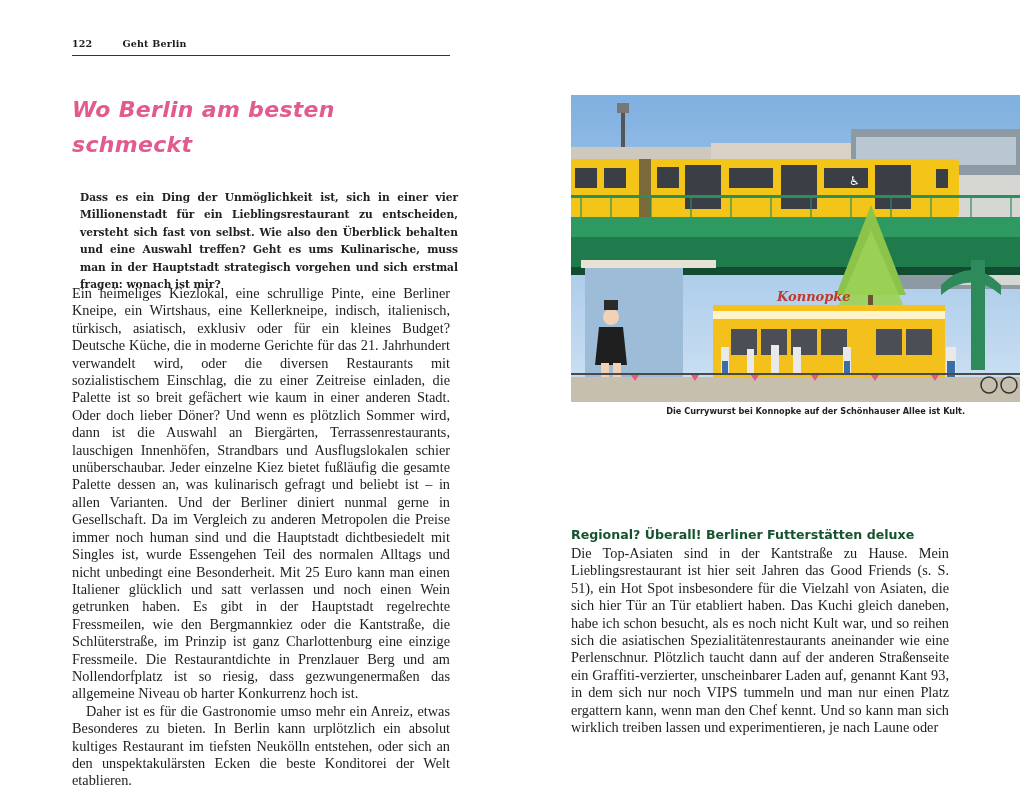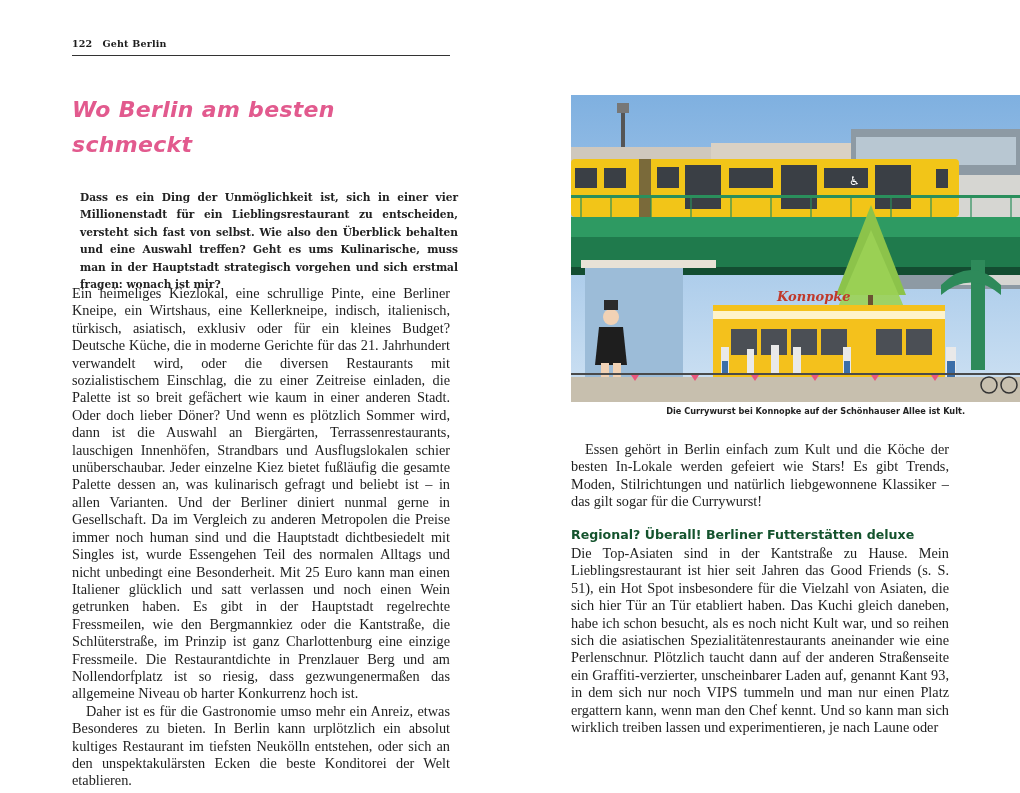--- a/index.html
+++ b/index.html
@@ -5,21 +5,21 @@
   html, body { margin: 0; padding: 0; background: #ffffff; }
   body { width: 1020px; height: 793px; position: relative; overflow: hidden; color: #1c1c1c; }
   .page { position: absolute; top: 0; height: 793px; }
   .page.left { left: 72px; width: 378px; }
   .page.right { left: 571px; width: 378px; }
   .running-head {
     position: absolute; top: 38px; left: 0; width: 378px; height: 17px;
     font-family: "DejaVu Serif", serif; font-weight: bold; font-size: 9.5px;
     letter-spacing: 0.2px;
     border-bottom: 1.5px solid #333;
-    display: flex; align-items: flex-start;
+    display: flex; align-items: flex-start; gap: 20px;
   }
   .running-head.left-head { justify-content: flex-start; }
   .running-head.right-head { justify-content: flex-end; }
   .running-head .num { margin: 0 10px 0 0; }
   .running-head.right-head .num { margin: 0 0 0 10px; }
   .chapter-title {
     position: absolute; top: 92px; left: 0; width: 378px; margin: 0;
     font-family: "DejaVu Sans", sans-serif; font-weight: bold; font-style: italic;
     font-size: 22px; line-height: 35px; color: #e25a8e; letter-spacing: 0.3px;
   }
@@ -176,22 +176,19 @@
           <path d="M360 280 l4 6 l4 -6 z"></path>
       </g>
 
       <circle cx="418" cy="290" r="8" fill="none" stroke="#333" stroke-width="1.5"></circle>
       <circle cx="438" cy="290" r="8" fill="none" stroke="#333" stroke-width="1.5"></circle>
     </svg>
   </div>
 
   <div class="caption">Die Currywurst bei Konnopke auf der Schönhauser Allee ist Kult.</div>
 
-  <div class="right-body1">
-    <p class="body-text">Essen gehört in Berlin einfach zum Kult und die Köche der besten In-Lokale werden gefeiert wie Stars! Es gibt Trends, Moden, Stilrichtungen und natürlich liebgewonnene Klassiker – das gilt sogar für die Currywurst!</p>
-  </div>
 
   <h2 class="subhead">Regional? Überall! Berliner Futterstätten deluxe</h2>
 
   <div class="right-body2">
     <p class="body-text">Die Top-Asiaten sind in der Kantstraße zu Hause. Mein Lieblingsrestaurant ist hier seit Jahren das Good Friends (s. S. 51), ein Hot Spot insbesondere für die Vielzahl von Asiaten, die sich hier Tür an Tür etabliert haben. Das Kuchi gleich daneben, habe ich schon besucht, als es noch nicht Kult war, und so reihen sich die asiatischen Spezialitätenrestaurants aneinander wie eine Perlenschnur. Plötzlich taucht dann auf der anderen Straßenseite ein Graffiti-verzierter, unscheinbarer Laden auf, genannt Kant 93, in dem sich nur noch VIPS tummeln und man nur einen Platz ergattern kann, wenn man den Chef kennt. Und so kann man sich wirklich treiben lassen und experimentieren, je nach Laune oder</p>
   </div>
 </div>
 
 </body></html>

